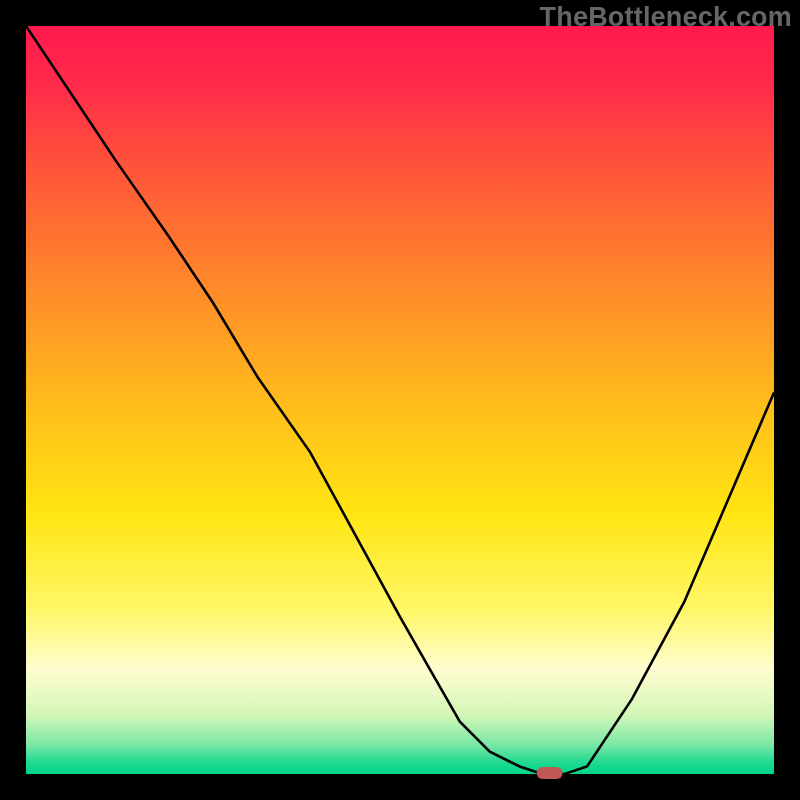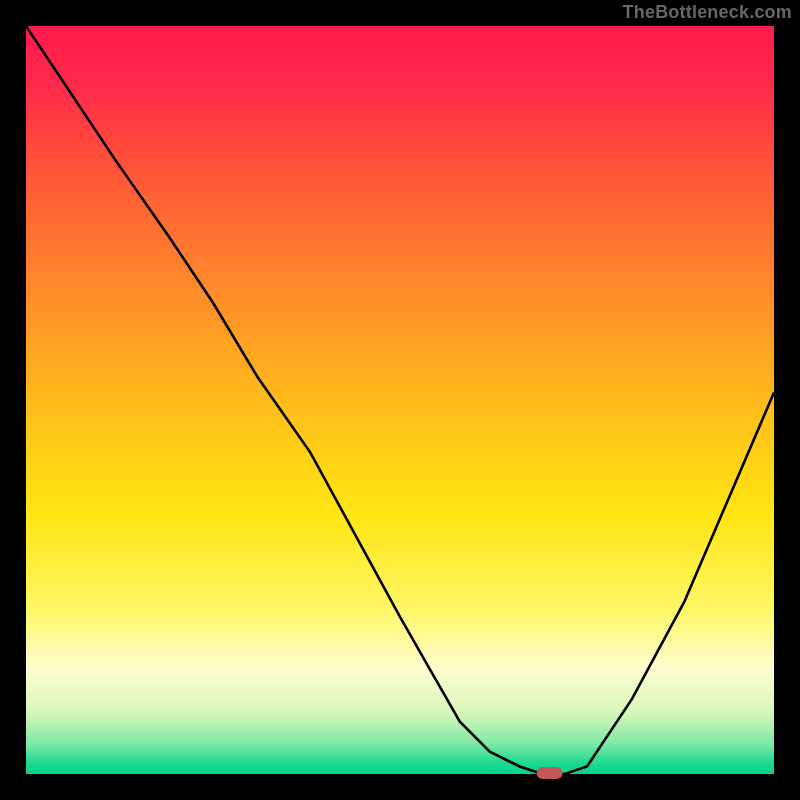--- a/index.html
+++ b/index.html
@@ -14,21 +14,21 @@
     position: relative;
     width: 800px;
     height: 800px;
     background: #000000;
   }
   .watermark {
     position: absolute;
     top: 2px;
     right: 8px;
     font-family: Arial, Helvetica, sans-serif;
-    font-size: 18px;
+    font-size: 27px;
     font-weight: bold;
     color: #666666;
     letter-spacing: 0.2px;
   }
   .chart {
     position: absolute;
     display: block;
   }
 </style>
 </head>

